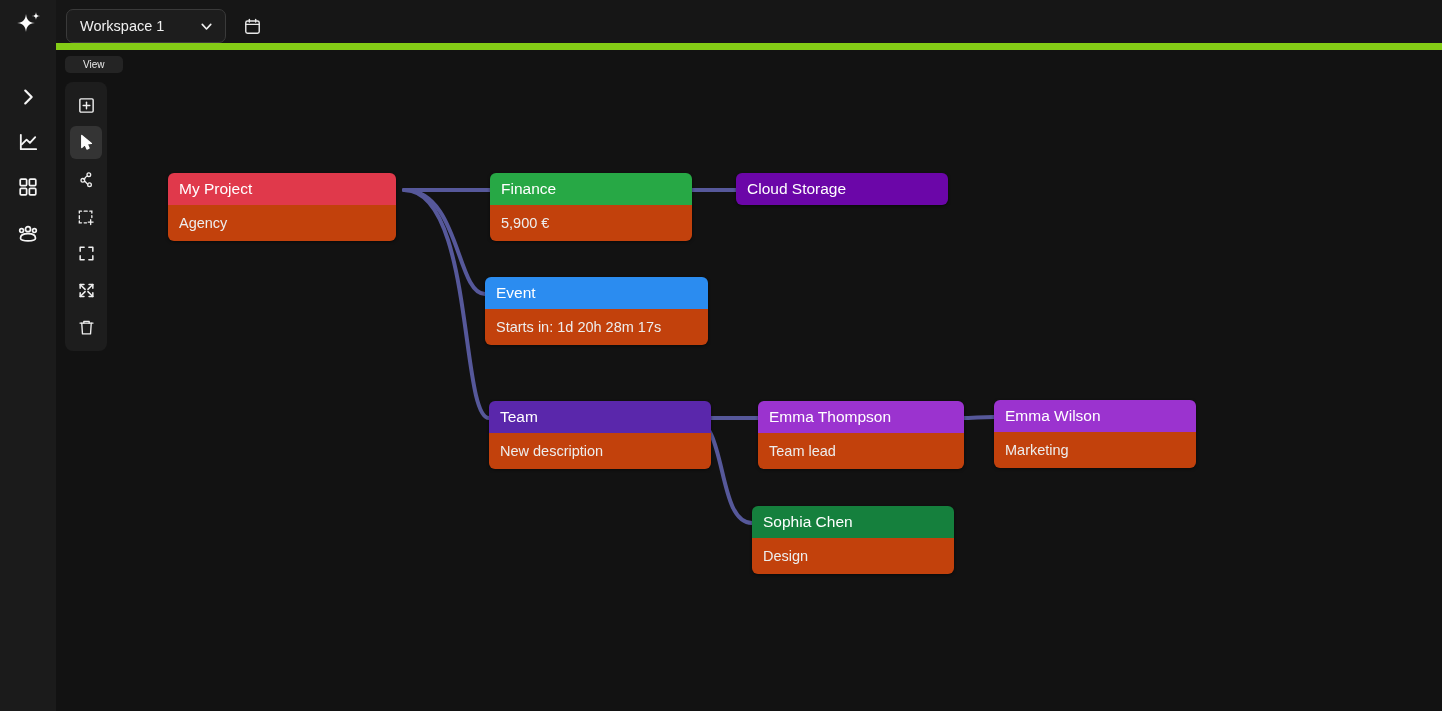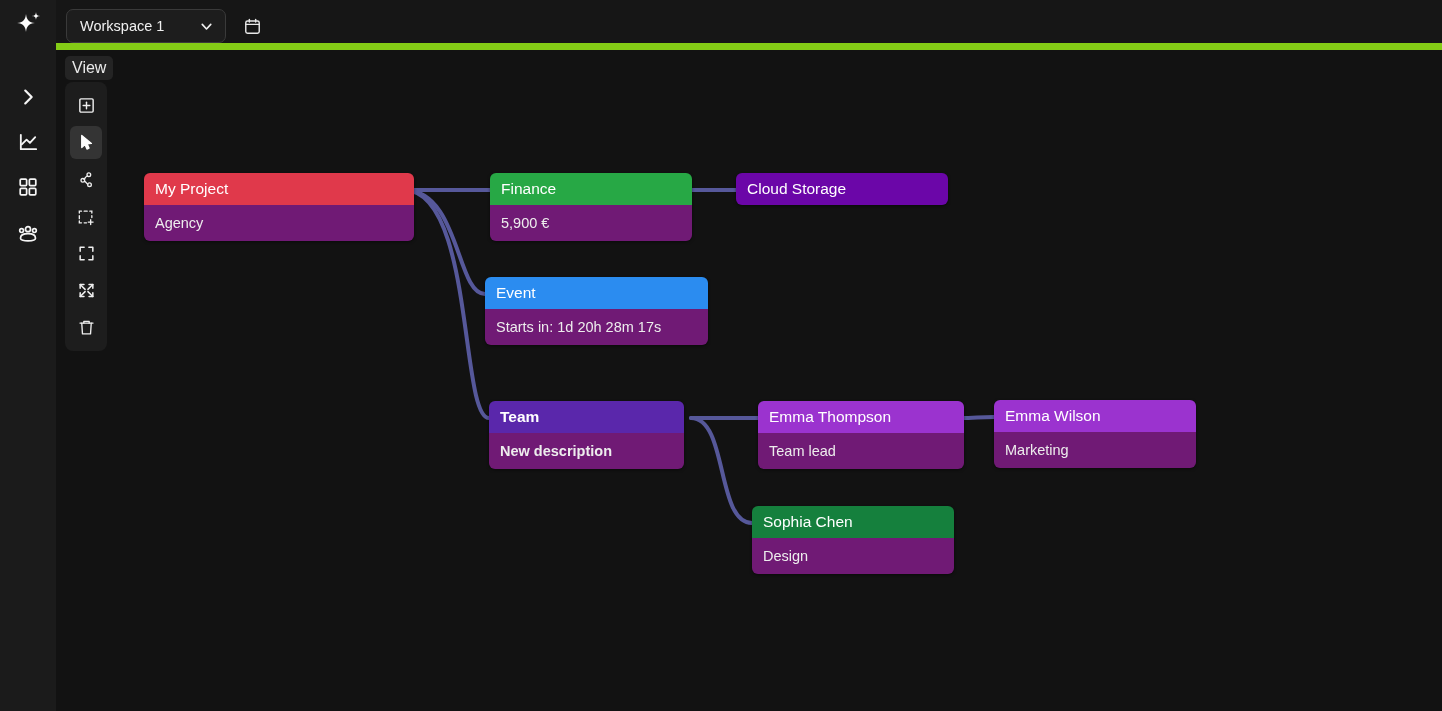--- a/index.html
+++ b/index.html
@@ -40,22 +40,22 @@
     color: #f0f0f0; font-size: 14.5px; cursor: pointer;
   }
   .cal-btn {
     width: 34px; height: 34px; margin-left: 9px; display: flex; align-items: center; justify-content: center;
     color: #e8e8e8; cursor: pointer; border-radius: 6px;
   }
 
   
   .view-tab {
     position: absolute; left: 65px; top: 56px;
-    background: #242424; color: #eaeaea; font-size: 16px;
-    padding: 3px 7px; border-radius: 5px; z-index: 5;
+    background: #242424; color: #eaeaea; font-size: 10px;
+    padding: 3px 18px; border-radius: 5px; z-index: 5;
   }
   .toolbar {
     position: absolute; left: 65px; top: 82px; width: 42px;
     background: #1d1d1d; border-radius: 8px;
     display: flex; flex-direction: column; align-items: center;
     padding: 5px 0; gap: 0px; z-index: 5;
   }
   .tool {
     width: 32px; height: 33px; margin: 2px 0;
     display: flex; align-items: center; justify-content: center;
@@ -69,21 +69,21 @@
 
   .node {
     position: absolute; border-radius: 6px; overflow: hidden;
     box-shadow: 0 1px 3px rgba(0,0,0,.5);
   }
   .node-head {
     height: 32px; display: flex; align-items: center; padding: 0 11px;
     color: #ffffff; font-size: 15.5px; white-space: nowrap;
   }
   .node-body {
-    background: #701a75; height: 36px; display: flex; align-items: center;
+    background: #c2410c; height: 36px; display: flex; align-items: center;
     padding: 0 11px; color: #ededed; font-size: 14.5px; white-space: nowrap;
   }
 </style>
 </head>
 <body>
 
 <div id="app">
 
   <div class="rail">
     <div class="rail-logo">
@@ -208,36 +208,36 @@
     <svg id="edges">
         <path d="M 348 140 C 390 140, 394 140, 434 140" fill="none" stroke="#56589a" stroke-width="4" stroke-linecap="round"></path>
         <path d="M 348 140 C 404 140, 400 244, 429 244" fill="none" stroke="#56589a" stroke-width="4" stroke-linecap="round"></path>
         <path d="M 348 140 C 418 140, 404 368, 433 368" fill="none" stroke="#56589a" stroke-width="4" stroke-linecap="round"></path>
         <path d="M 636 140 C 658 140, 660 140, 680 140" fill="none" stroke="#56589a" stroke-width="4" stroke-linecap="round"></path>
         <path d="M 635 368 C 668 368, 672 368, 702 368" fill="none" stroke="#56589a" stroke-width="4" stroke-linecap="round"></path>
         <path d="M 635 368 C 672 368, 660 473, 696 473" fill="none" stroke="#56589a" stroke-width="4" stroke-linecap="round"></path>
         <path d="M 904 368 C 920 368, 922 367, 938 367" fill="none" stroke="#56589a" stroke-width="4" stroke-linecap="round"></path>
       </svg>
     <div id="node-layer">
-        <div class="node" style="left: 88px; top: 123px; width: 270px;">
+        <div class="node" style="left: 112px; top: 123px; width: 228px;">
           <div class="node-head" style="background: rgb(224, 57, 75);">My Project</div>
           <div class="node-body">Agency</div>
         </div>
         <div class="node" style="left: 434px; top: 123px; width: 202px;">
           <div class="node-head" style="background: rgb(39, 168, 69);">Finance</div>
           <div class="node-body">5,900 €</div>
         </div>
         <div class="node" style="left: 680px; top: 123px; width: 212px;">
           <div class="node-head" style="background: rgb(107, 6, 168);">Cloud Storage</div>
         </div>
         <div class="node" style="left: 429px; top: 227px; width: 223px;">
           <div class="node-head" style="background: rgb(43, 140, 240);">Event</div>
           <div class="node-body">Starts in: 1d 20h 28m 17s</div>
         </div>
-        <div class="node" style="left: 433px; top: 351px; width: 195px; font-weight: bold;">
+        <div class="node" style="left: 433px; top: 351px; width: 222px;">
           <div class="node-head" style="background: rgb(90, 39, 171);">Team</div>
           <div class="node-body">New description</div>
         </div>
         <div class="node" style="left: 702px; top: 351px; width: 206px;">
           <div class="node-head" style="background: rgb(155, 51, 207);">Emma Thompson</div>
           <div class="node-body">Team lead</div>
         </div>
         <div class="node" style="left: 938px; top: 350px; width: 202px;">
           <div class="node-head" style="background: rgb(155, 51, 207);">Emma Wilson</div>
           <div class="node-body">Marketing</div>

